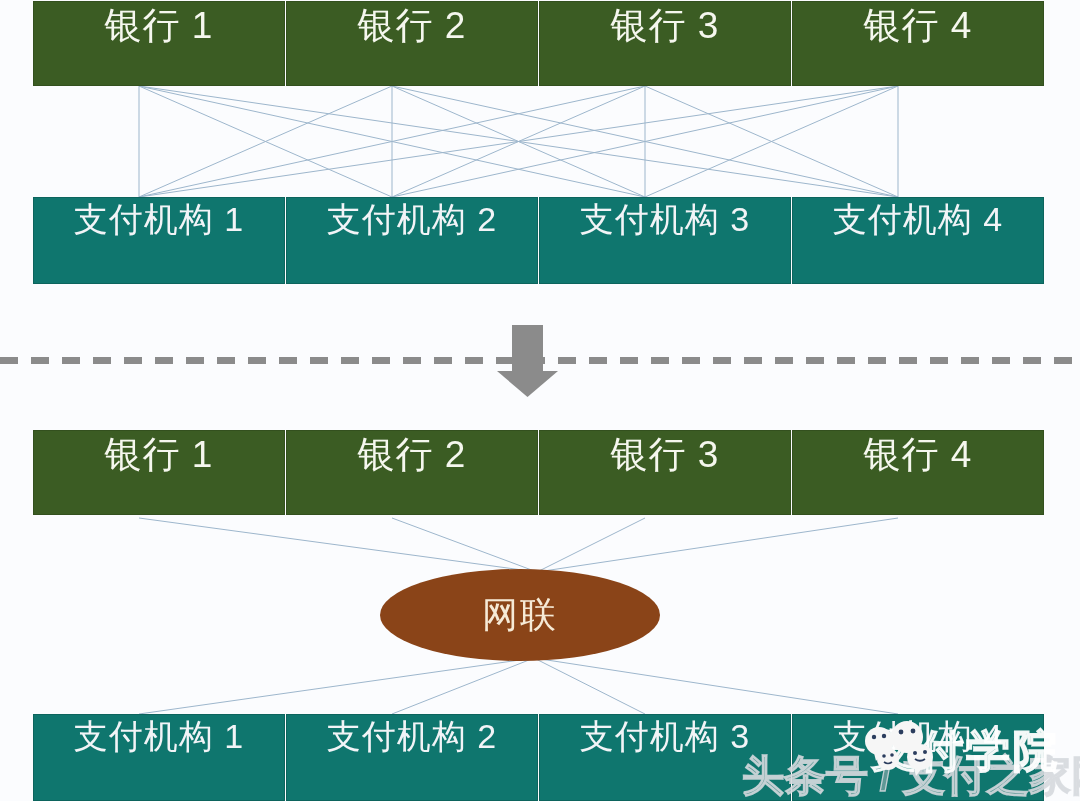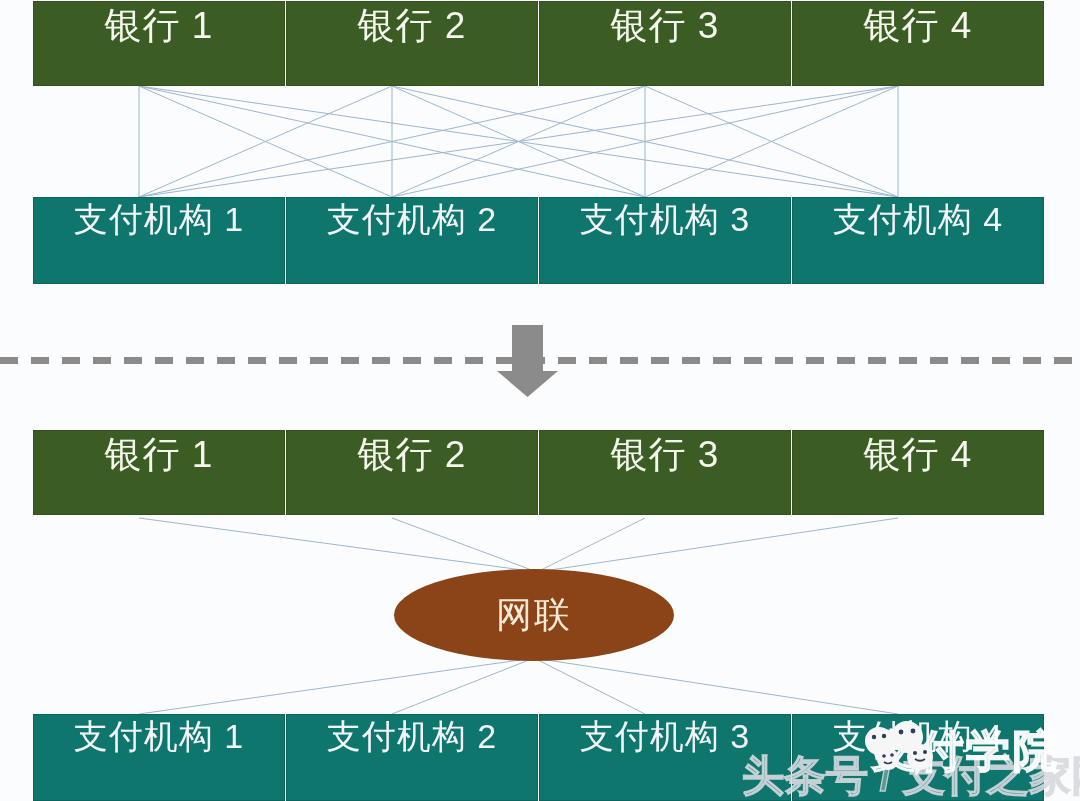--- a/index.html
+++ b/index.html
@@ -19,21 +19,21 @@
     height:85px;background:#3b5c23;color:#f5f7ee;
     font-size:37px;letter-spacing:1px;
     box-shadow:0 0 0 1px rgba(0,0,0,0.12) inset;
   }
   .pay{
     height:87px;background:#0f766e;color:#f2f4f7;
     font-size:34px;letter-spacing:1px;
     box-shadow:0 0 0 1px rgba(0,0,0,0.15) inset;
   }
   .hub{
-    position:absolute;left:394px;top:569px;width:280px;height:92px;z-index:2;
+    position:absolute;left:380px;top:569px;width:280px;height:92px;z-index:2;
     background:#8a4418;border-radius:50%;
     display:flex;align-items:center;justify-content:center;
     color:#f6ead6;font-size:36px;letter-spacing:2px;
   }
   .divider{
     position:absolute;left:0;top:357px;width:1080px;height:7px;z-index:2;
     background:repeating-linear-gradient(90deg,#8b8b8b 0 18px,rgba(0,0,0,0) 18px 31px);
   }
   svg.arrow{position:absolute;left:490px;top:320px;z-index:3;}
   .watermark{position:absolute;left:0;top:0;width:1080px;height:801px;z-index:4;pointer-events:none;}

